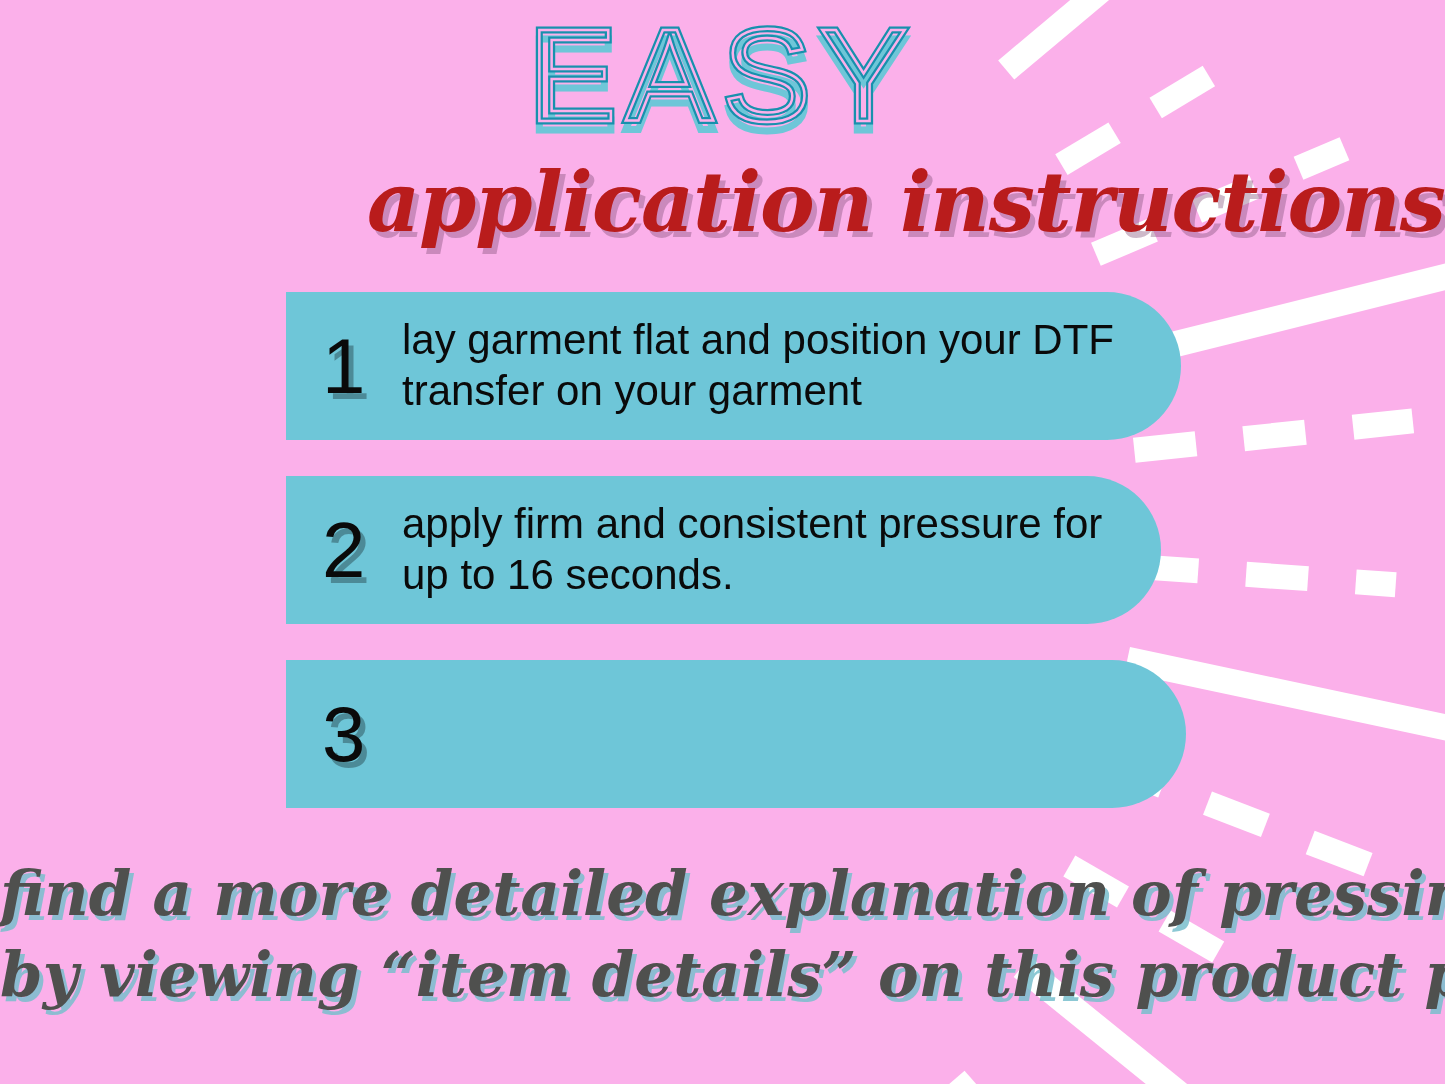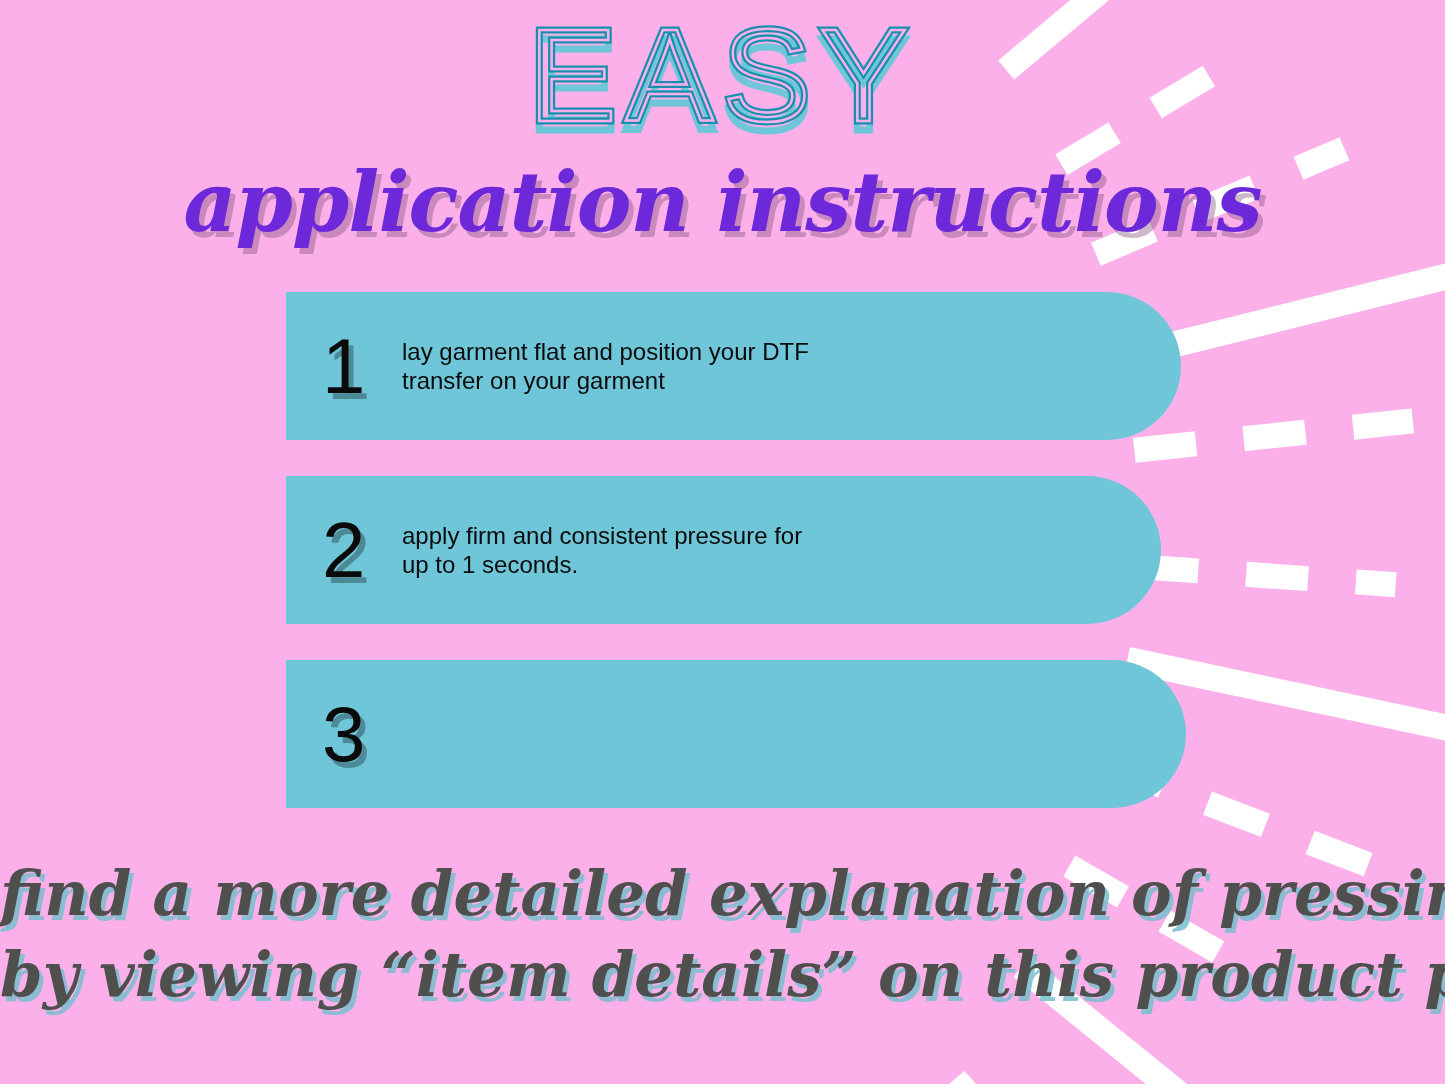--- a/index.html
+++ b/index.html
@@ -63,27 +63,27 @@
     -webkit-text-stroke: 2.5px #fbb0ea;
     text-stroke: 2.5px #fbb0ea;
   }
 
   
   #subtitle {
     position: absolute;
     left: 0;
     top: 154px;
     width: 1445px;
-    text-align: center;
+    text-align: right;
     font-family: "DejaVu Serif", serif;
     font-style: italic;
     font-weight: bold;
     font-size: 82px;
     letter-spacing: -1px;
-    color: #6d28d9;
+    color: #b91c1c;
     text-shadow: 5px 6px 0 rgba(130, 80, 120, 0.40);
     white-space: nowrap;
   }
 
   
   #steps {
     position: absolute;
     left: 286px;
     top: 292px;
     width: 900px;
@@ -104,21 +104,21 @@
     line-height: 1;
     color: #0a0a0a;
     text-shadow: 5px 6px 0 rgba(0, 0, 0, 0.30);
     padding: 0 18px 0 36px;
     min-width: 62px;
     text-align: left;
   }
   .step-body {
     flex: 1 1 auto;
     font-family: "Liberation Sans", sans-serif;
-    font-size: 24px;
+    font-size: 42px;
     line-height: 1.21;
     color: #0a0a0a;
     padding-right: 20px;
     white-space: pre-line;
   }
 
   #step-1 { width: 895px; height: 148px; margin-bottom: 36px; }
   #step-2 { width: 875px; height: 148px; margin-bottom: 36px; }
   #step-3 { width: 900px; height: 148px; }
 
@@ -189,21 +189,21 @@
 
     <div class="step" id="step-1">
       <div class="step-num">1</div>
       <div class="step-body">lay garment flat and position your DTF
 transfer on your garment</div>
     </div>
 
     <div class="step" id="step-2">
       <div class="step-num">2</div>
       <div class="step-body">apply firm and consistent pressure for
-up to 1 seconds.</div>
+up to 16 seconds.</div>
     </div>
 
     <div class="step" id="step-3">
       <div class="step-num">3</div>
     </div>
 
   </div>
 
   <div id="footer">
     <span class="footer-line" id="footer-line-1">find a more detailed explanation of pressing instructions</span>

